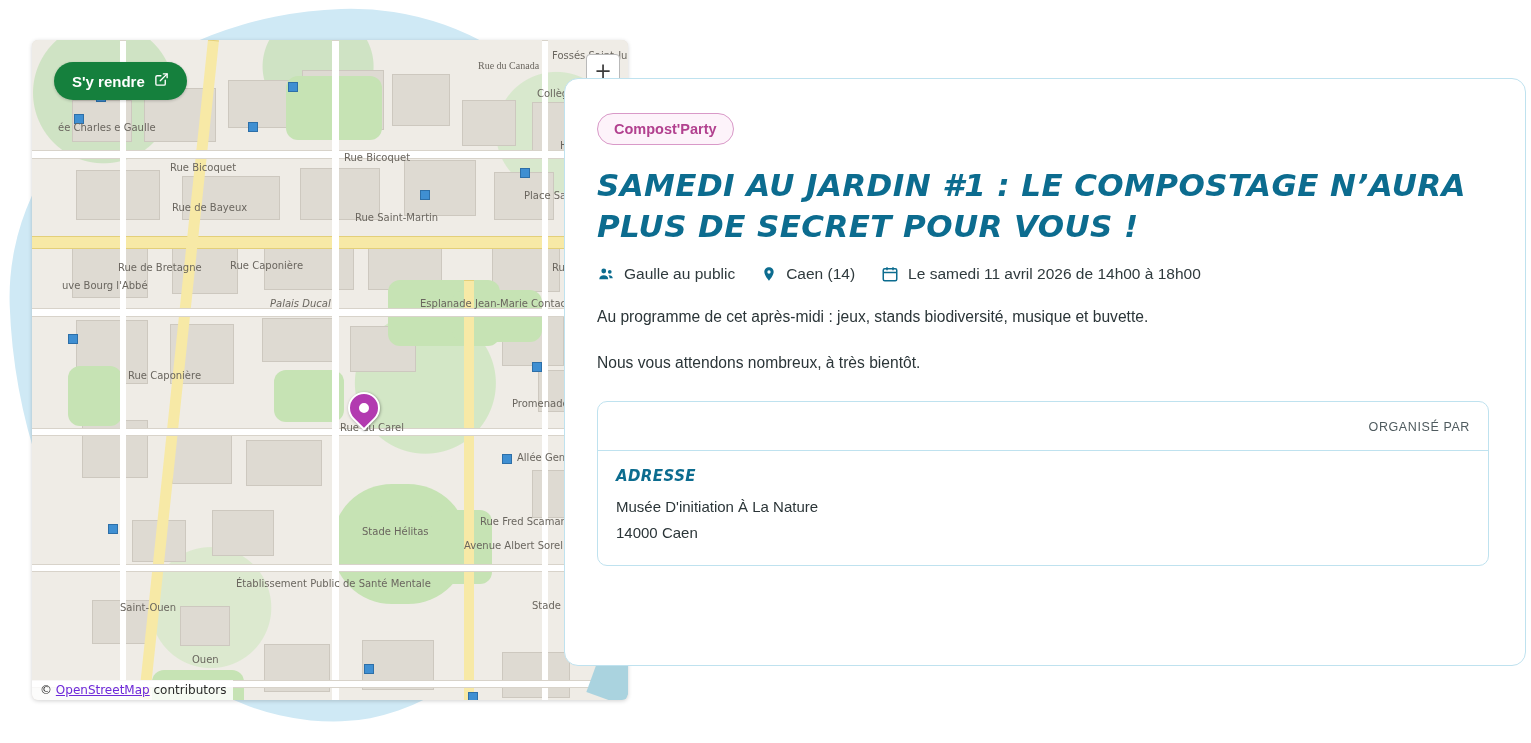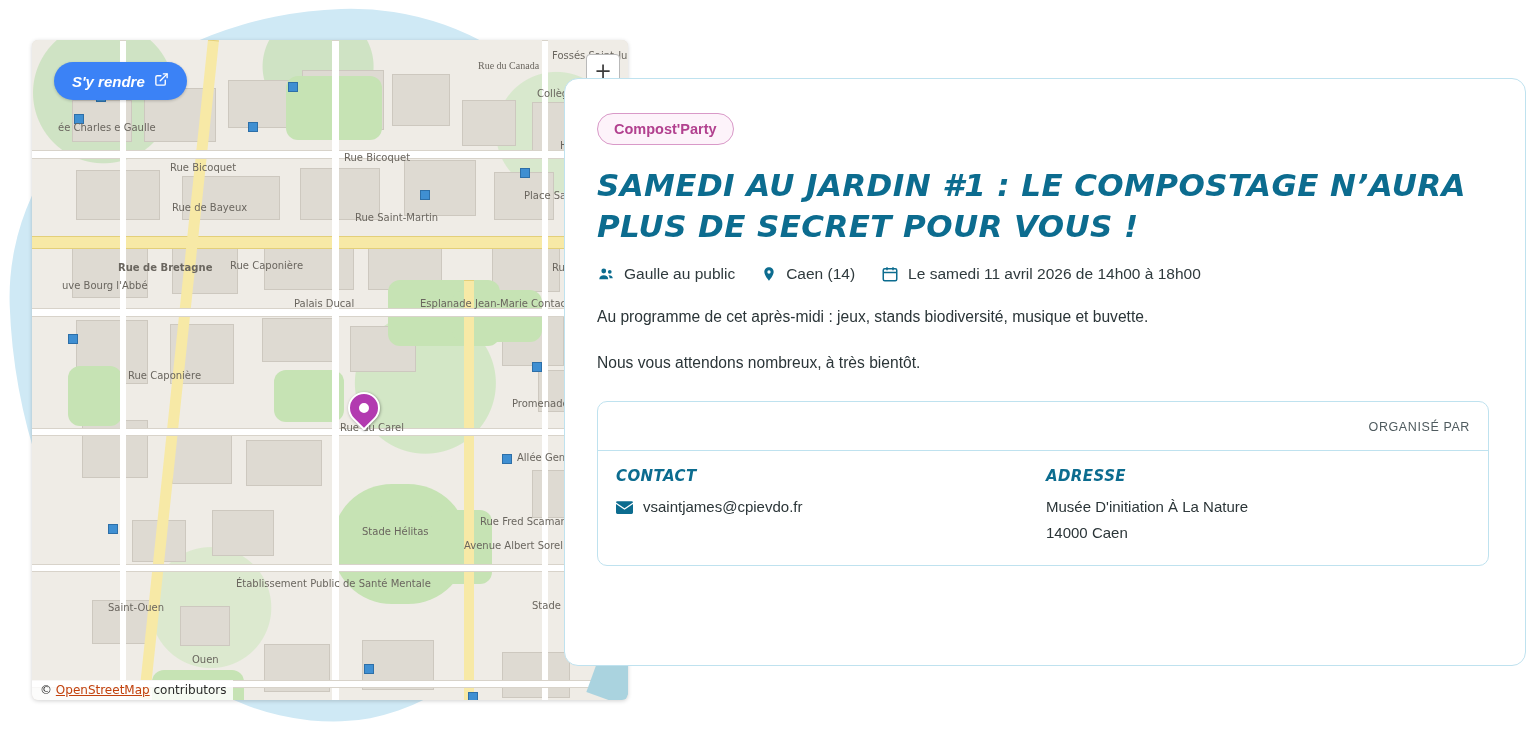--- a/index.html
+++ b/index.html
@@ -144,49 +144,48 @@
     color: #3b3b3b;
     z-index: 6;
     cursor: pointer;
     font-family: "DejaVu Sans", sans-serif;
   }
 
   .goto-btn {
     position: absolute;
     left: 22px;
     top: 22px;
-    background: #3b82f6;
+    background: #15803d;
     color: #ffffff;
     border: none;
     border-radius: 20px;
     padding: 10px 18px;
     font-size: 15px;
     font-weight: bold;
     display: flex;
     align-items: center;
     gap: 9px;
     z-index: 7;
     cursor: pointer;
     font-family: "Liberation Sans", sans-serif;
     box-shadow: 0 1px 3px rgba(0,0,0,.2);
-    font-style: italic;
   }
 
   .attribution {
     position: absolute;
     left: 0;
     bottom: 0;
     background: rgba(255,255,255,.82);
     font-size: 12px;
     color: #2b2b2b;
     padding: 3px 7px 3px 8px;
     z-index: 6;
     font-family: "DejaVu Sans", sans-serif;
   }
-  .attribution a { color: #c2410c; text-decoration: underline; }
+  .attribution a { color: #6d28d9; text-decoration: underline; }
 
   
   .content-card {
     position: absolute;
     left: 564px;
     top: 78px;
     width: 962px;
     height: 588px;
     background: #ffffff;
     border: 1px solid #bfe2ef;
@@ -379,39 +378,39 @@
       <div class="poi-dot" style="left:470px; top:414px;"></div>
       <div class="poi-dot" style="left:436px; top:652px;"></div>
       <div class="poi-dot" style="left:332px; top:624px;"></div>
     </div>
 
     <div id="map-labels">
         <div class="map-label" style="left: 138px; top: 122px;">Rue Bicoquet</div>
         <div class="map-label" style="left: 312px; top: 112px;">Rue Bicoquet</div>
         <div class="map-label" style="left: 140px; top: 162px;">Rue de Bayeux</div>
         <div class="map-label" style="left: 323px; top: 172px;">Rue Saint-Martin</div>
-        <div class="map-label" style="left: 86px; top: 222px; font-weight: bold;">Rue de Bretagne</div>
+        <div class="map-label" style="left: 86px; top: 222px;">Rue de Bretagne</div>
         <div class="map-label" style="left: 198px; top: 220px;">Rue Caponière</div>
-        <div class="map-label" style="left: 262px; top: 258px;">Palais Ducal</div>
+        <div class="map-label" style="left: 238px; top: 258px; font-style: italic;">Palais Ducal</div>
         <div class="map-label" style="left: 492px; top: 150px;">Place Saint-Sauveur</div>
         <div class="map-label" style="left: 528px; top: 100px;">Hôtel du Grand-Cerf</div>
         <div class="map-label" style="left: 520px; top: 10px;">Fossés Saint-Julien</div>
         <div class="map-label" style="left: 505px; top: 48px;">Collège Poste</div>
         <div class="map-label" style="left: 446px; top: 20px; font-family: Liberation Serif, serif;">Rue du Canada</div>
         <div class="map-label" style="left: 520px; top: 222px;">Rue Écuyère</div>
         <div class="map-label" style="left: 388px; top: 258px;">Esplanade Jean-Marie Contact</div>
         <div class="map-label" style="left: 96px; top: 330px;">Rue Caponière</div>
         <div class="map-label" style="left: 308px; top: 382px;">Rue du Carel</div>
         <div class="map-label" style="left: 480px; top: 358px;">Promenade du Fort</div>
         <div class="map-label" style="left: 485px; top: 412px;">Allée Geneviève-P</div>
         <div class="map-label" style="left: 432px; top: 500px;">Avenue Albert Sorel</div>
         <div class="map-label" style="left: 448px; top: 476px;">Rue Fred Scamaroni</div>
         <div class="map-label" style="left: 330px; top: 486px;">Stade Hélitas</div>
         <div class="map-label" style="left: 500px; top: 560px;">Stade nautique Eugène Maës</div>
-        <div class="map-label" style="left: 76px; top: 562px;">Saint-Ouen</div>
+        <div class="map-label" style="left: 88px; top: 562px;">Saint-Ouen</div>
         <div class="map-label" style="left: 160px; top: 614px;">Ouen</div>
         <div class="map-label" style="left: 204px; top: 538px;">Établissement Public de Santé Mentale</div>
         <div class="map-label" style="left: 30px; top: 240px;">uve Bourg l'Abbé</div>
         <div class="map-label" style="left: 26px; top: 82px;">ée Charles e Gaulle</div>
       </div>
 
     <div class="marker">
       <div class="pin"></div>
     </div>
 
@@ -476,32 +475,20 @@
 
     <p class="para">Au programme de cet après-midi : jeux, stands biodiversité, musique et buvette.</p>
     <p class="para">Nous vous attendons nombreux, à très bientôt.</p>
 
     <div class="org">
       <div class="org-top">
         <div class="org-label">Organisé par</div>
       </div>
       <div class="org-bottom">
         <div class="org-col">
-          <div class="col-head">Contact</div>
-          <div class="col-line">
-            <span class="mail-ico">
-              <svg width="17" height="13" viewBox="0 0 24 18" fill="#0c6c8f">
-                <path d="M2 0h20a2 2 0 0 1 2 2L12 10 0 2a2 2 0 0 1 2-2z"></path>
-                <path d="M0 4.2 12 12 24 4.2V16a2 2 0 0 1-2 2H2a2 2 0 0 1-2-2z"></path>
-              </svg>
-            </span>
-            <span>vsaintjames@cpievdo.fr</span>
-          </div>
-        </div>
-        <div class="org-col">
           <div class="col-head">Adresse</div>
           <div class="col-line plain">Musée D'initiation À La Nature</div>
           <div class="col-line plain" style="margin-top:2px;">14000 Caen</div>
         </div>
       </div>
     </div>
 
   </div>
 </div>
 

